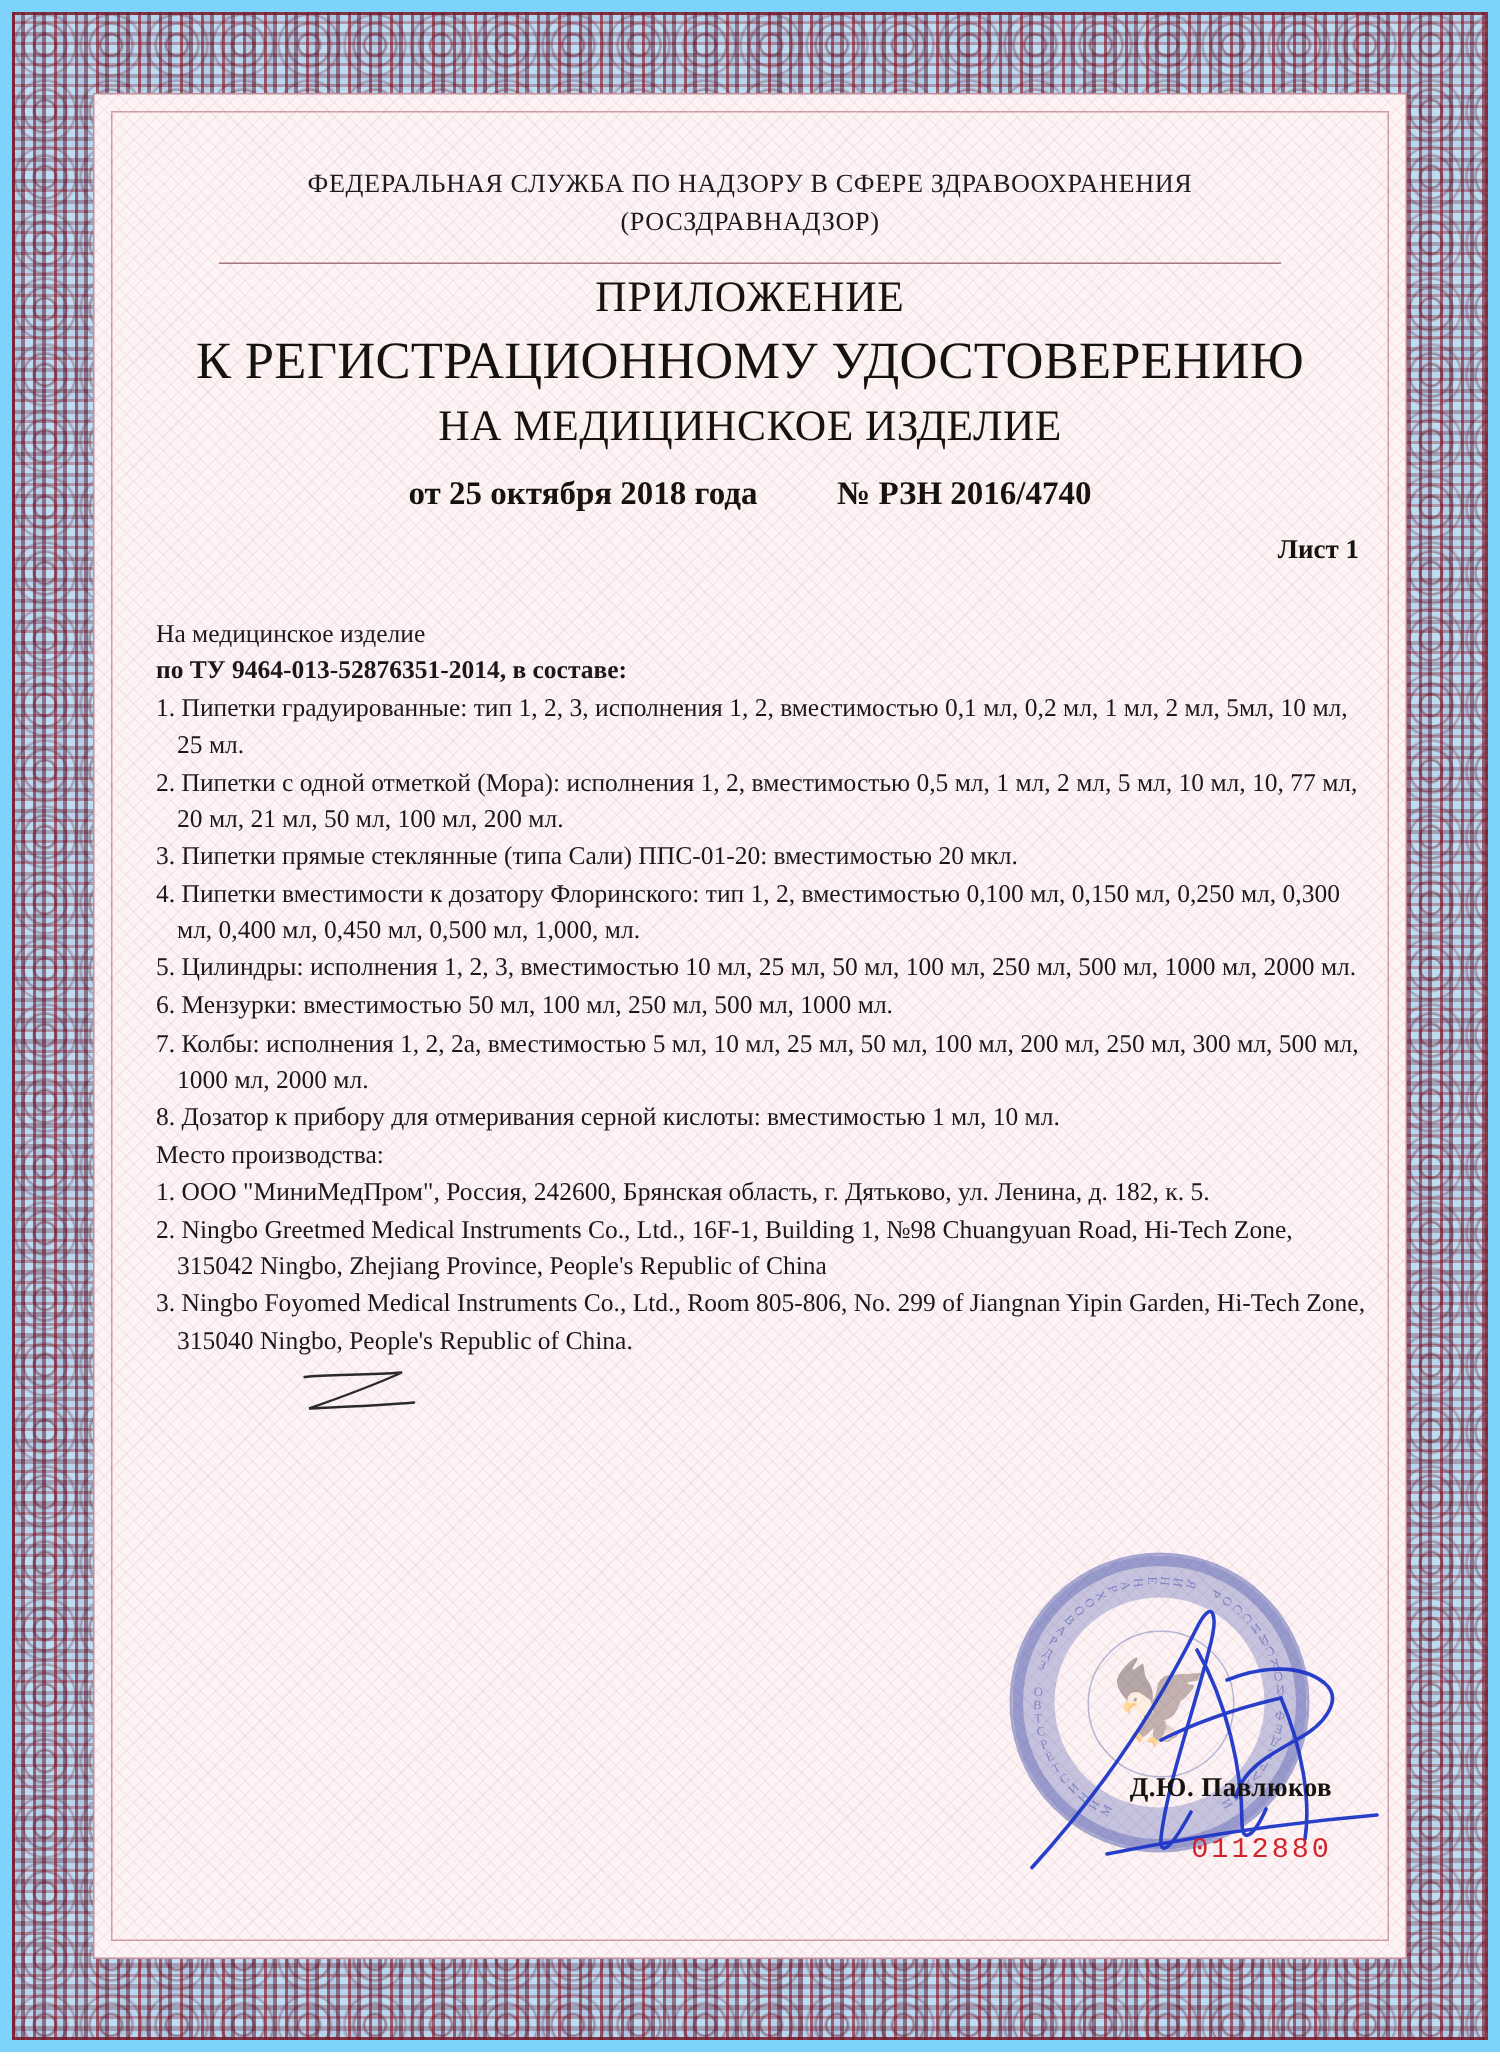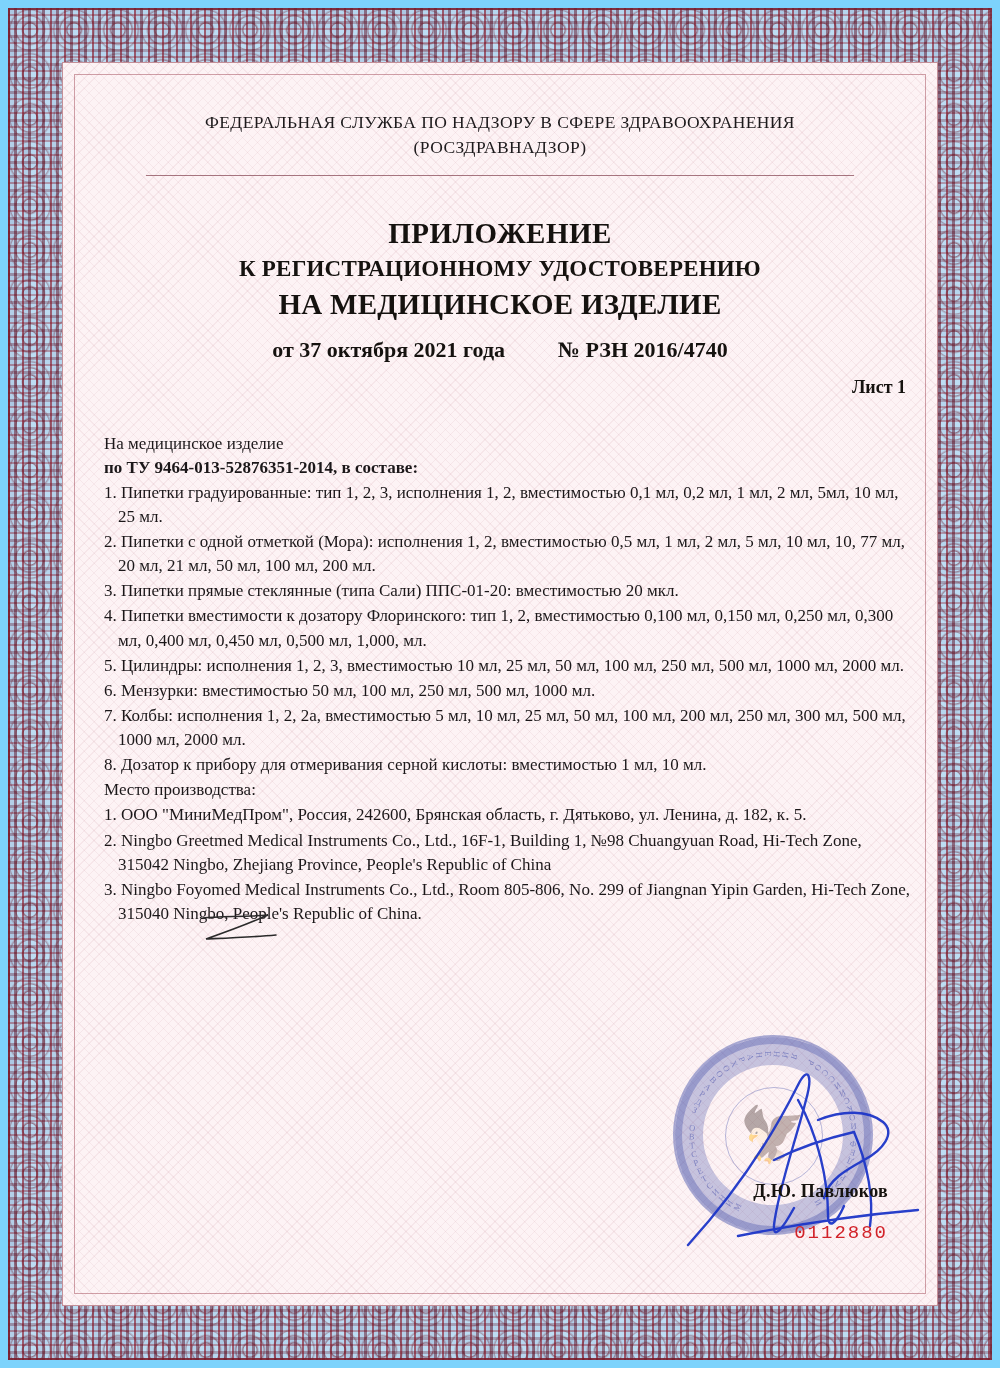--- a/index.html
+++ b/index.html
@@ -82,27 +82,27 @@
   .agency .line2 { display:block; }
 
   .rule {
     margin: 14px auto 0 auto;
     width: 84%;
     border-top: 1px solid rgba(110,35,50,0.6);
   }
 
   .title {
     text-align: center;
-    font-weight: bold;
+    font-weight: normal;
     color: #15120f;
-    margin-top: 40px;
+    margin-top: 5px;
     line-height: 1.22;
   }
   .title .t1 { font-size: 29px; letter-spacing: 0.5px; display:block; }
-  .title .t2 { font-size: 23px; letter-spacing: 0.2px; display:block; margin-top: 4px;}
+  .title .t2 { font-size: 35px; letter-spacing: 0.2px; display:block; margin-top: 4px;}
   .title .t3 { font-size: 29px; letter-spacing: 0.3px; display:block; margin-top: 4px;}
 
   .datenum {
     text-align: center;
     font-weight: bold;
     font-size: 22px;
     margin-top: 14px;
     color: #15120f;
   }
   .datenum .gap { display:inline-block; width: 42px; }
@@ -247,21 +247,21 @@
 
     <div class="rule"></div>
 
     <div class="title">
       <span class="t1">ПРИЛОЖЕНИЕ</span>
       <span class="t2">К РЕГИСТРАЦИОННОМУ УДОСТОВЕРЕНИЮ</span>
       <span class="t3">НА МЕДИЦИНСКОЕ ИЗДЕЛИЕ</span>
     </div>
 
     <div class="datenum">
-      <span>от  37 октября 2021 года</span>
+      <span>от  25 октября 2018 года</span>
       <span class="gap"></span>
       <span>№  РЗН 2016/4740</span>
     </div>
 
     <div class="sheet">Лист  1</div>
 
     <div class="body">
       <p>На медицинское изделие</p>
       <p>
         <span class="b">по ТУ 9464-013-52876351-2014, в составе:</span>

